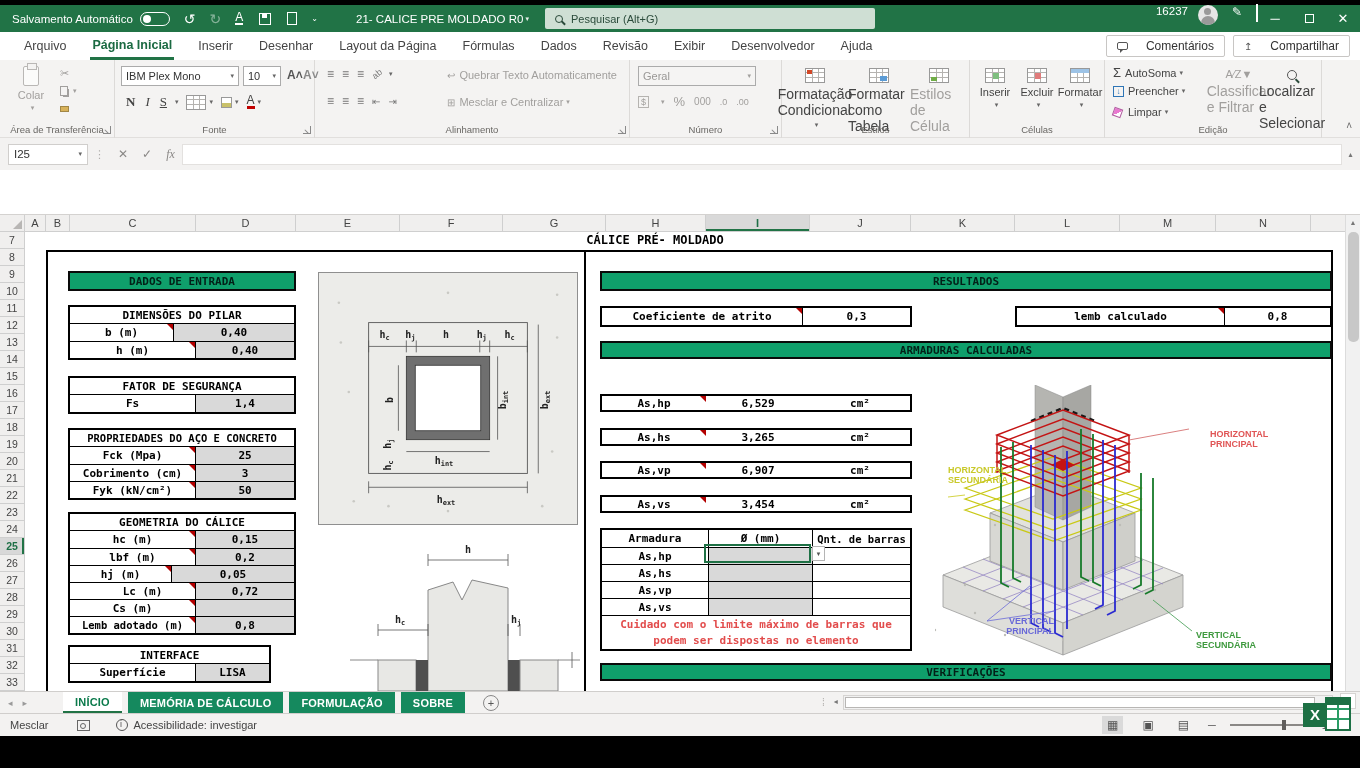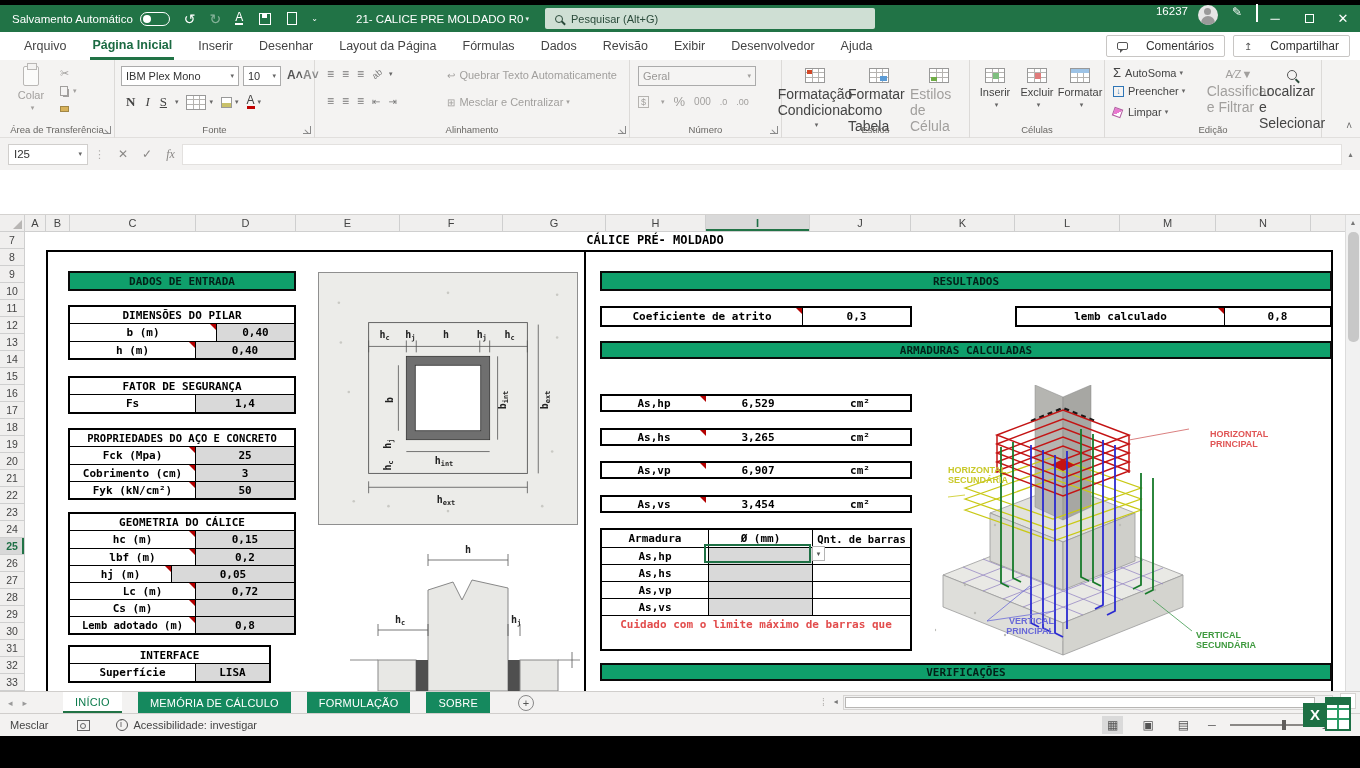--- a/index.html
+++ b/index.html
@@ -118,21 +118,21 @@
   .rlabel { position:absolute; font-size:9px; font-weight:bold; line-height:1.15; font-family:"Liberation Sans", sans-serif; }
 
   
   .vscroll { position:absolute; left:1345px; top:215px; width:15px; height:476px; background:#f1f1f1; border-left:1px solid #dcdcdc; }
   .vs-up { height:15px; text-align:center; font-size:7px; color:#777; line-height:15px; }
   .vs-thumb { position:absolute; left:2px; top:17px; width:11px; height:110px; background:#c8c8c8; border-radius:5px; }
 
   
   .tabbar { position:absolute; left:0; top:691px; width:1360px; height:22px; background:#f3f2f1; border-top:1px solid #d0cecc; display:flex; align-items:stretch; font-size:11px; }
   .nav { display:flex; align-items:center; gap:10px; padding:0 8px; color:#9a9a9a; font-size:9px; }
-  .stab { display:flex; align-items:center; padding:0 12px; margin-right:16px; font-weight:normal; letter-spacing:.2px; }
+  .stab { display:flex; align-items:center; padding:0 12px; margin-right:6px; font-weight:bold; letter-spacing:.2px; }
   .stab.active { background:#fff; color:#0b7a4b; border-bottom:2px solid #217346; }
   .stab.inactive { background:#15895e; color:#fff; }
   .addtab { width:16px; height:16px; border:1px solid #888; border-radius:50%; margin:3px 0 0 12px; text-align:center; line-height:14px; font-size:11px; color:#555; }
   .hscroll { position:absolute; left:822px; top:693px; height:18px; display:flex; align-items:center; }
   .hs-dots { color:#b0aeac; font-size:10px; margin-right:4px; }
   .hs-btn { width:14px; height:16px; text-align:center; line-height:16px; font-size:8px; color:#777; }
   .hs-track { width:490px; height:15px; background:#f1f1f1; border:1px solid #d6d4d2; position:relative; }
   .hs-thumb { position:absolute; left:1px; top:1px; width:470px; height:11px; background:#fff; border:1px solid #b8b6b4; }
   .hs-right { position:absolute; left:1340px; top:693px; width:16px; height:16px; border:1px solid #d6d4d2; background:#fff; text-align:center; line-height:15px; font-size:8px; color:#777; }
 
@@ -447,21 +447,21 @@
   <div class="cells">
     <div class="model-border"></div>
     <div class="model-divider"></div>
     <div class="sheet-title mono">CÁLICE PRÉ- MOLDADO</div>
 
     <div class="banner" style="left:68px;top:39px;width:228px;height:20px;">DADOS DE ENTRADA</div>
 
     <div class="tbl" style="left:68px;top:73px;width:228px;">
       <div class="thead">DIMENSÕES DO PILAR</div>
       <div class="trow">
-        <div class="tcell tri" style="width:146px;">b (m)</div>
+        <div class="tcell tri" style="width:103px;">b (m)</div>
         <div class="tcell val">0,40</div>
       </div>
       <div class="trow">
         <div class="tcell tri" style="width:125px;">h (m)</div>
         <div class="tcell val">0,40</div>
       </div>
     </div>
 
     <div class="tbl" style="left:68px;top:144px;width:228px;">
       <div class="thead">FATOR DE SEGURANÇA</div>
@@ -658,20 +658,21 @@
         <div class="tcell gcell" style="width:104px;border-left:1px solid #000;"></div>
         <div class="tcell" style="flex:1;border-left:1px solid #000;"></div>
       </div>
       <div class="trow">
         <div class="tcell" style="width:106px;">As,vs</div>
         <div class="tcell gcell" style="width:104px;border-left:1px solid #000;"></div>
         <div class="tcell" style="flex:1;border-left:1px solid #000;"></div>
       </div>
       <div class="warnrow">
         <div>Cuidado com o limite máximo de barras que</div>
+        <div>podem ser dispostas no elemento</div>
       </div>
     </div>
     <div class="selcell"></div>
     <div class="seldrop">▼</div>
 
     <div class="banner" style="left:600px;top:431px;width:732px;height:18px;">VERIFICAÇÕES</div>
 
     <svg class="abs" style="left:935px;top:153px;" width="257" height="275" viewBox="0 0 257 275">
       <polygon points="8,190 128,143 248,190 128,238" fill="#e9e9e5" stroke="#9a9a9a" stroke-width="0.8"></polygon>
       <polygon points="8,190 128,238 128,270 8,222" fill="#dededa" stroke="#9a9a9a" stroke-width="0.8"></polygon>

